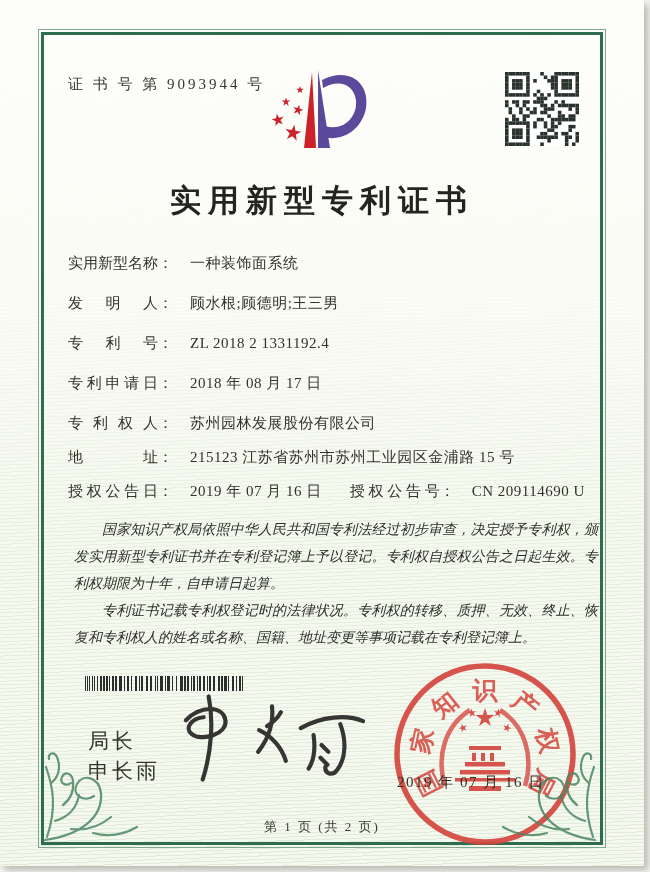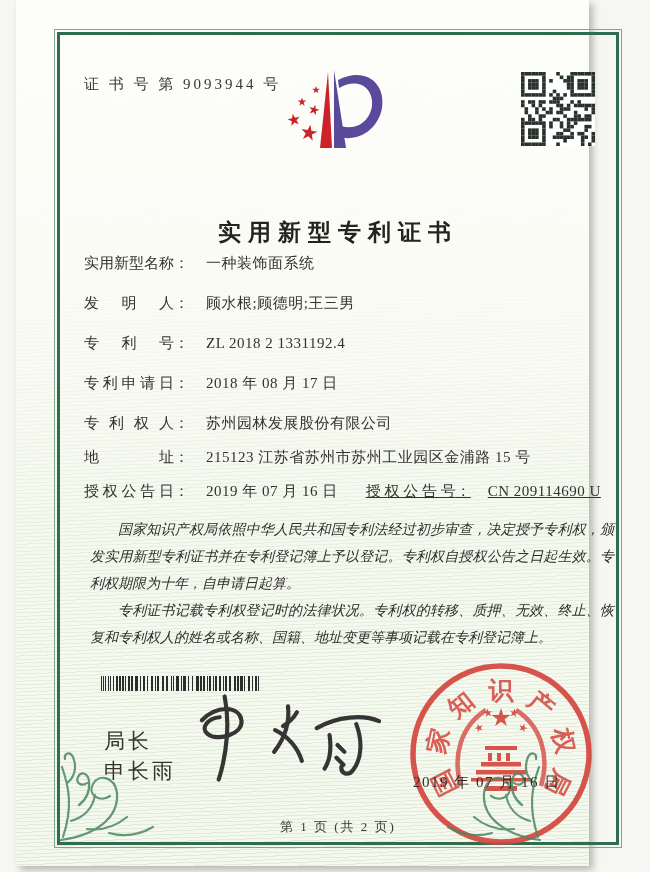--- a/index.html
+++ b/index.html
@@ -1,37 +1,37 @@
 <!DOCTYPE html>
 <html><head>
 <meta charset="utf-8">
 <style>
   html,body{margin:0;padding:0;background:#f6f6f2;}
   .canvas{position:relative;width:650px;height:872px;overflow:hidden;
           font-family:"Liberation Serif","DejaVu Serif",serif;}
-  .paper{position:absolute;left:16px;top:0;width:573px;height:866px;
+  .paper{position:absolute;left:0;top:0;width:644px;height:866px;
          background:
            linear-gradient(180deg, rgba(253,253,250,1) 0%, rgba(252,252,247,0.92) 30%,
                            rgba(246,250,240,0.35) 60%, rgba(238,245,229,0) 100%),
            repeating-linear-gradient(178deg,#e0ebd7 0px,#e0ebd7 1px,#f5f8ef 1px,#f5f8ef 3.6px);
          box-shadow:4px 4px 7px rgba(110,110,100,.45);}
   .border-outer{position:absolute;left:38px;top:29px;width:566px;height:817px;
                 border:1px solid #7fa78c;}
   .border-inner{position:absolute;inset:2px;border:3px solid #2f6d4e;}
   .cert-no{position:absolute;left:68px;top:75px;font-size:15px;letter-spacing:3px;color:#37372f;}
   .title{position:absolute;left:40px;top:180px;width:564px;text-align:center;
-         font-size:23px;font-weight:700;letter-spacing:7px;color:#23231f;margin-top:37px;}
+         font-size:31px;font-weight:700;letter-spacing:7px;color:#23231f;}
   .fields{position:absolute;left:68px;top:252px;width:526px;font-size:15px;color:#33332c;}
   .frow{display:flex;align-items:flex-end;margin-bottom:17px;line-height:23px;white-space:nowrap;}
   .flabel{display:inline-block;width:90px;text-align:justify;text-align-last:justify;
           -moz-text-align-last:justify;}
   .fcolon{display:inline-block;margin-right:6px;}
   .fvalue{letter-spacing:.5px;margin-left:11px;}
   .frow.tight{margin-bottom:11px;}
-  .pair2{margin-left:28px;display:flex;align-items:baseline;text-decoration:underline;}
+  .pair2{margin-left:28px;display:flex;align-items:baseline;}
   .paras{position:absolute;left:66px;top:516px;width:524px;font-size:14px;line-height:27px;
          color:#2e2e28;text-align:justify;font-style:italic;margin-left:8px;}
   .paras p{margin:0;text-indent:2em;}
   .barcode{position:absolute;left:85px;top:676px;}
   .signer{position:absolute;left:88px;top:726px;font-size:21px;letter-spacing:3px;color:#35352e;
           font-family:"Liberation Sans","DejaVu Sans",sans-serif;line-height:30px;}
   .signature{position:absolute;left:172px;top:690px;}
   .seal{position:absolute;left:385px;top:654px;}
   .seal-char{font-size:25px;font-weight:700;fill:#d5473f;opacity:.93;
              font-family:"Liberation Serif","DejaVu Serif",serif;}

